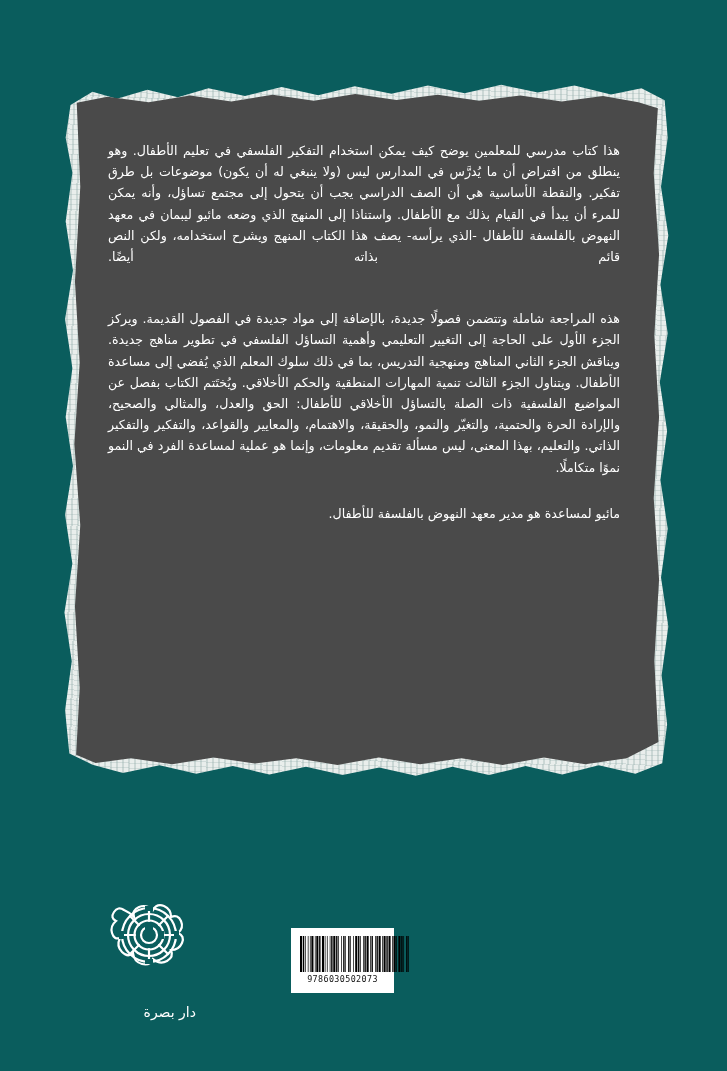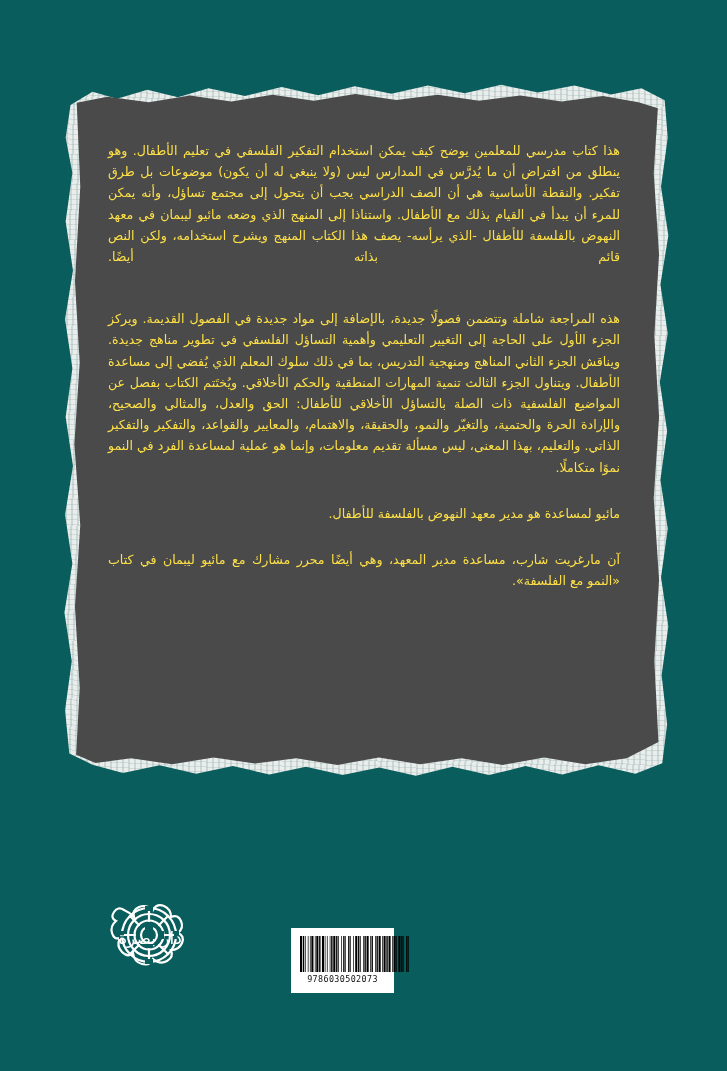--- a/index.html
+++ b/index.html
@@ -106,21 +106,21 @@
 
   
   #blurb-text {
     position: absolute;
     left: 46px;
     top: 58px;
     width: 512px;
     direction: rtl;
     text-align: justify;
     text-align-last: justify;
-    color: #fde047;
+    color: #ffffff;
     font-size: 12.6px;
     line-height: 21.2px;
     letter-spacing: .1px;
   }
   #blurb-text p {
     margin: 0;
   }
   #blurb-text p.last-line-right {
     text-align-last: right;
     margin-top: 20px;
@@ -139,26 +139,25 @@
     position: absolute;
     left: 104px;
     top: 898px;
     width: 92px;
     height: 106px;
   }
   #publisher-logo svg { display: block; }
   #publisher-name {
     position: absolute;
     left: 104px;
-    top: 928px;
+    top: 1004px;
     width: 92px;
-    text-align: center;
     direction: rtl;
     color: #ffffff;
-    font-size: 17px;
+    font-size: 14px;
     letter-spacing: .2px;
   }
 
   
   #barcode-block {
     position: absolute;
     left: 247px;
     top: 928px;
     width: 103px;
     height: 65px;
@@ -196,21 +195,20 @@
     <div class="torn-edge"></div>
     <div class="panel-body"></div>
 
     <div id="blurb-text">
       <p>هذا كتاب مدرسي للمعلمين يوضح كيف يمكن استخدام التفكير الفلسفي في تعليم الأطفال. وهو ينطلق من افتراض أن ما يُدرَّس في المدارس ليس (ولا ينبغي له أن يكون) موضوعات بل طرق تفكير. والنقطة الأساسية هي أن الصف الدراسي يجب أن يتحول إلى مجتمع تساؤل، وأنه يمكن للمرء أن يبدأ في القيام بذلك مع الأطفال. واستناذا إلى المنهج الذي وضعه مائيو ليبمان في معهد النهوض بالفلسفة للأطفال -الذي يرأسه- يصف هذا الكتاب المنهج ويشرح استخدامه، ولكن النص قائم بذاته أيضًا.</p>
       <div class="para-gap"></div>
       <p class="last-line-right">هذه المراجعة شاملة وتتضمن فصولًا جديدة، بالإضافة إلى مواد جديدة في الفصول القديمة. ويركز الجزء الأول على الحاجة إلى التغيير التعليمي وأهمية التساؤل الفلسفي في تطوير مناهج جديدة. ويناقش الجزء الثاني المناهج ومنهجية التدريس، بما في ذلك سلوك المعلم الذي يُفضي إلى مساعدة الأطفال. ويتناول الجزء الثالث تنمية المهارات المنطقية والحكم الأخلاقي. ويُختَتم الكتاب بفصل عن المواضيع الفلسفية ذات الصلة بالتساؤل الأخلاقي للأطفال: الحق والعدل، والمثالي والصحيح، والإرادة الحرة والحتمية، والتغيّر والنمو، والحقيقة، والاهتمام، والمعايير والقواعد، والتفكير والتفكير الذاتي. والتعليم، بهذا المعنى، ليس مسألة تقديم معلومات، وإنما هو عملية لمساعدة الفرد في النمو نموًا متكاملًا.</p>
       <div class="para-gap-big"></div>
       <p class="credit">مائيو لمساعدة هو مدير معهد النهوض بالفلسفة للأطفال.</p>
       <div class="para-gap-big"></div>
-      <p class="credit">آن مارغريت شارب، مساعدة مدير المعهد، وهي أيضًا محرر مشارك مع مائيو ليبمان في كتاب «النمو مع الفلسفة».</p>
       <div class="para-gap-big"></div>
     </div>
   </div>
 
   <div id="publisher-logo">
     <svg width="92" height="76" viewBox="0 0 92 76" aria-hidden="true">
       <g fill="none" stroke="#ffffff" stroke-width="2.2" stroke-linecap="round">
 
         <path d="M20 12 Q14 8 10 14 Q6 20 12 23 Q6 28 8 35 Q10 42 16 40
                  Q12 48 18 54 Q24 60 29 55 Q30 64 38 66 Q46 68 49 61

